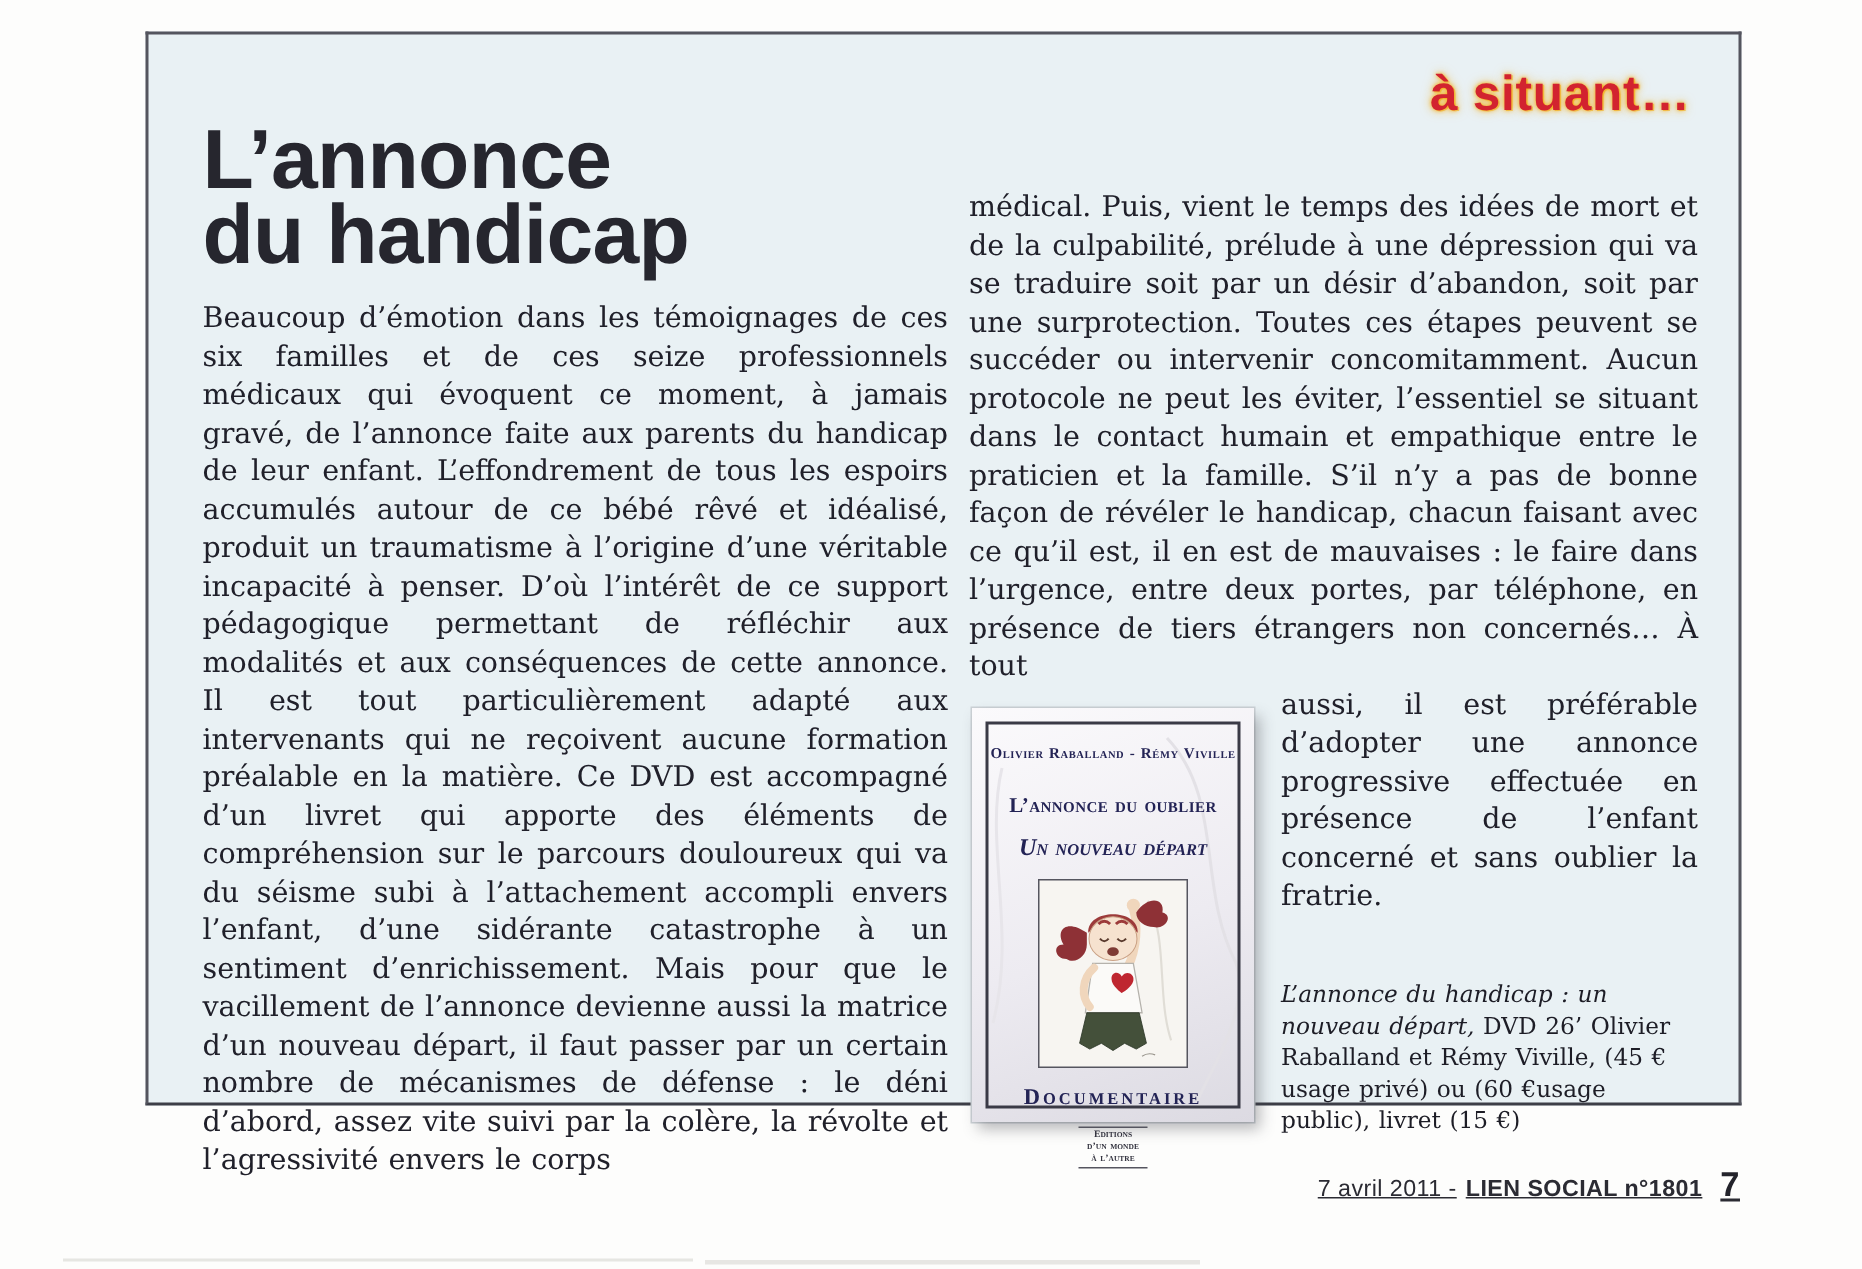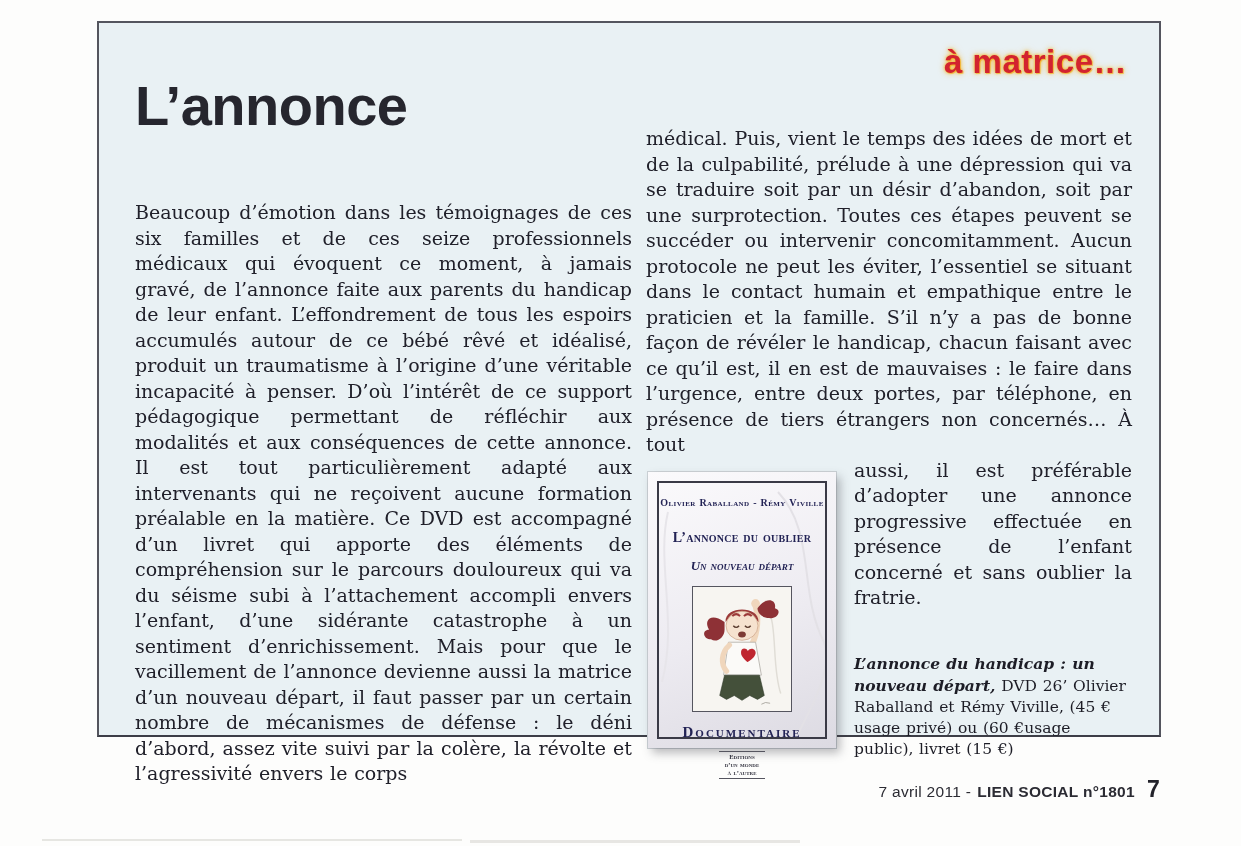--- a/index.html
+++ b/index.html
@@ -55,65 +55,66 @@
   .cover-inner {
     position:relative; height:100%; border:2px solid #3a3a46;
     display:flex; flex-direction:column; align-items:center;
     padding:7px 5px 5px; text-align:center;
     font-family:"Liberation Serif","DejaVu Serif",serif;
     font-variant:small-caps; color:#232355;
   }
   .cover-authors { font-size:10px; font-weight:700; letter-spacing:.4px; white-space:nowrap; }
   .cover-rule { width:92%; height:1px; background:#3a3a46; margin:4px 0 6px; }
   .cover-title { font-size:14px; font-weight:700; letter-spacing:.3px; white-space:nowrap; }
-  .cover-subtitle { font-size:13px; font-weight:700; font-style:italic; margin-top:2px; }
+  .cover-subtitle { font-size:16px; font-weight:700; font-style:italic; margin-top:2px; }
   .cover-illustration {
     width:100px; height:126px; margin:8px auto 7px;
     border:1px solid #55555f; background:#f7f5f1;
   }
   .cover-illustration svg { width:100%; height:100%; display:block; }
   .cover-genre { font-size:15px; font-weight:700; letter-spacing:2px; margin-top:1px; }
   .cover-publisher {
     margin-top:5px; font-size:6.5px; font-weight:700; line-height:1.25;
     color:#343440; border-top:1px solid #55555f; border-bottom:1px solid #55555f;
     padding:1px 6px;
   }
 
   
   .caption {
     margin-top:42px; font-size:15.5px; line-height:21px; color:#1d1d26;
     text-align:left;
   }
-  .cap-title { font-weight:700; font-style:italic; }
+  .cap-title { font-weight:400; font-style:italic; }
   .cap-line { display:block; }
 
   
   .footer {
     position:absolute; right:81px; top:776px;
     display:flex; align-items:baseline; gap:6px;
-    font-size:15.5px; color:#2b2b33; letter-spacing:.3px;
+    font-size:15.5px; color:#2b2b33; letter-spacing:.3px;text-decoration:underline;
   }
   .f-journal { font-weight:700; }
   .f-page { font-size:23px; font-weight:700; margin-left:6px; color:#23232b; }
 
   
   .scan-smudge-1 { position:absolute; left:42px; bottom:5px; width:420px; height:2px; background:#e6e6e2; }
   .scan-smudge-2 { position:absolute; left:470px; bottom:3px; width:330px; height:3px; background:#dddcd8; opacity:.7; }
 </style>
 </head>
 <body>
 
 <div class="scan-page">
 
   <section class="panel">
 
-    <div class="signaler">à matrice…</div>
+    <div class="signaler">à situant…</div>
 
     <h1 class="title">
       <span>L’annonce</span>
+      <span>du handicap</span>
     </h1>
 
     <div class="col col-left">
       <p>Beaucoup d’émotion dans les témoignages de ces six familles et de ces seize professionnels médicaux qui évoquent ce moment, à jamais gravé, de l’annonce faite aux parents du handicap de leur enfant. L’effondrement de tous les espoirs accumulés autour de ce bébé rêvé et idéalisé, produit un traumatisme à l’origine d’une véritable incapacité à penser. D’où l’intérêt de ce support pédagogique permettant de réfléchir aux modalités et aux conséquences de cette annonce. Il est tout particulièrement adapté aux intervenants qui ne reçoivent aucune formation préalable en la matière. Ce DVD est accompagné d’un livret qui apporte des éléments de compréhension sur le parcours douloureux qui va du séisme subi à l’attachement accompli envers l’enfant, d’une sidérante catastrophe à un sentiment d’enrichissement. Mais pour que le vacillement de l’annonce devienne aussi la matrice d’un nouveau départ, il faut passer par un certain nombre de mécanismes de défense : le déni d’abord, assez vite suivi par la colère, la révolte et l’agressivité envers le corps</p>
     </div>
 
     <div class="col col-right">
       <p>médical. Puis, vient le temps des idées de mort et de la culpabilité, prélude à une dépression qui va se traduire soit par un désir d’abandon, soit par une surprotection. Toutes ces étapes peuvent se succéder ou intervenir concomitamment. Aucun protocole ne peut les éviter, l’essentiel se situant dans le contact humain et empathique entre le praticien et la famille. S’il n’y a pas de bonne façon de révéler le handicap, chacun faisant avec ce qu’il est, il en est de mauvaises : le faire dans l’urgence, entre deux portes, par téléphone, en présence de tiers étrangers non concernés… À tout</p>
 
       <div class="rc-wrap">

